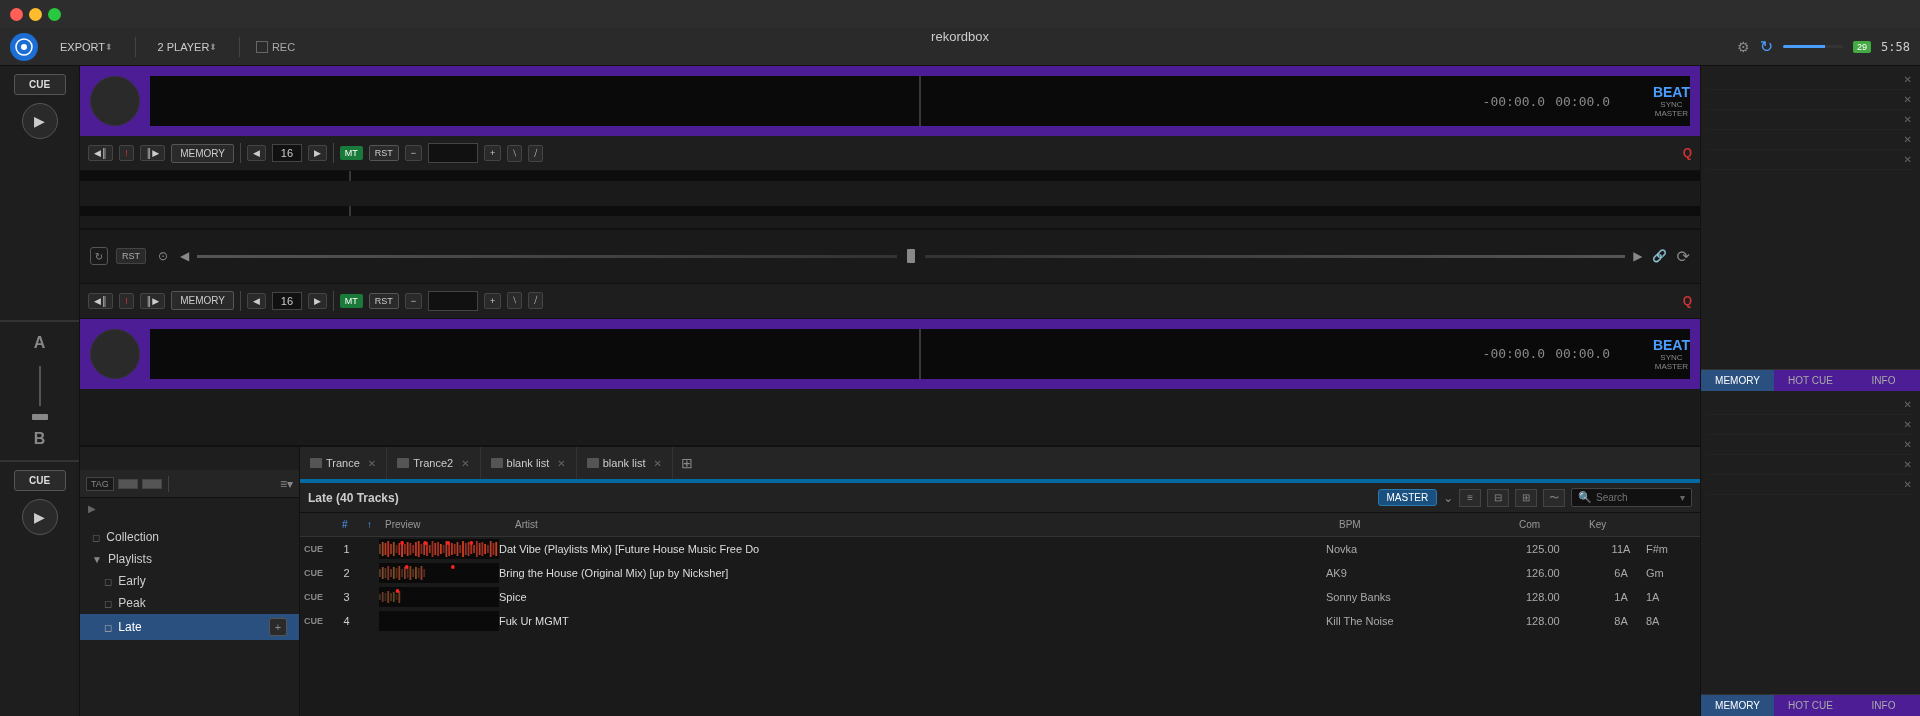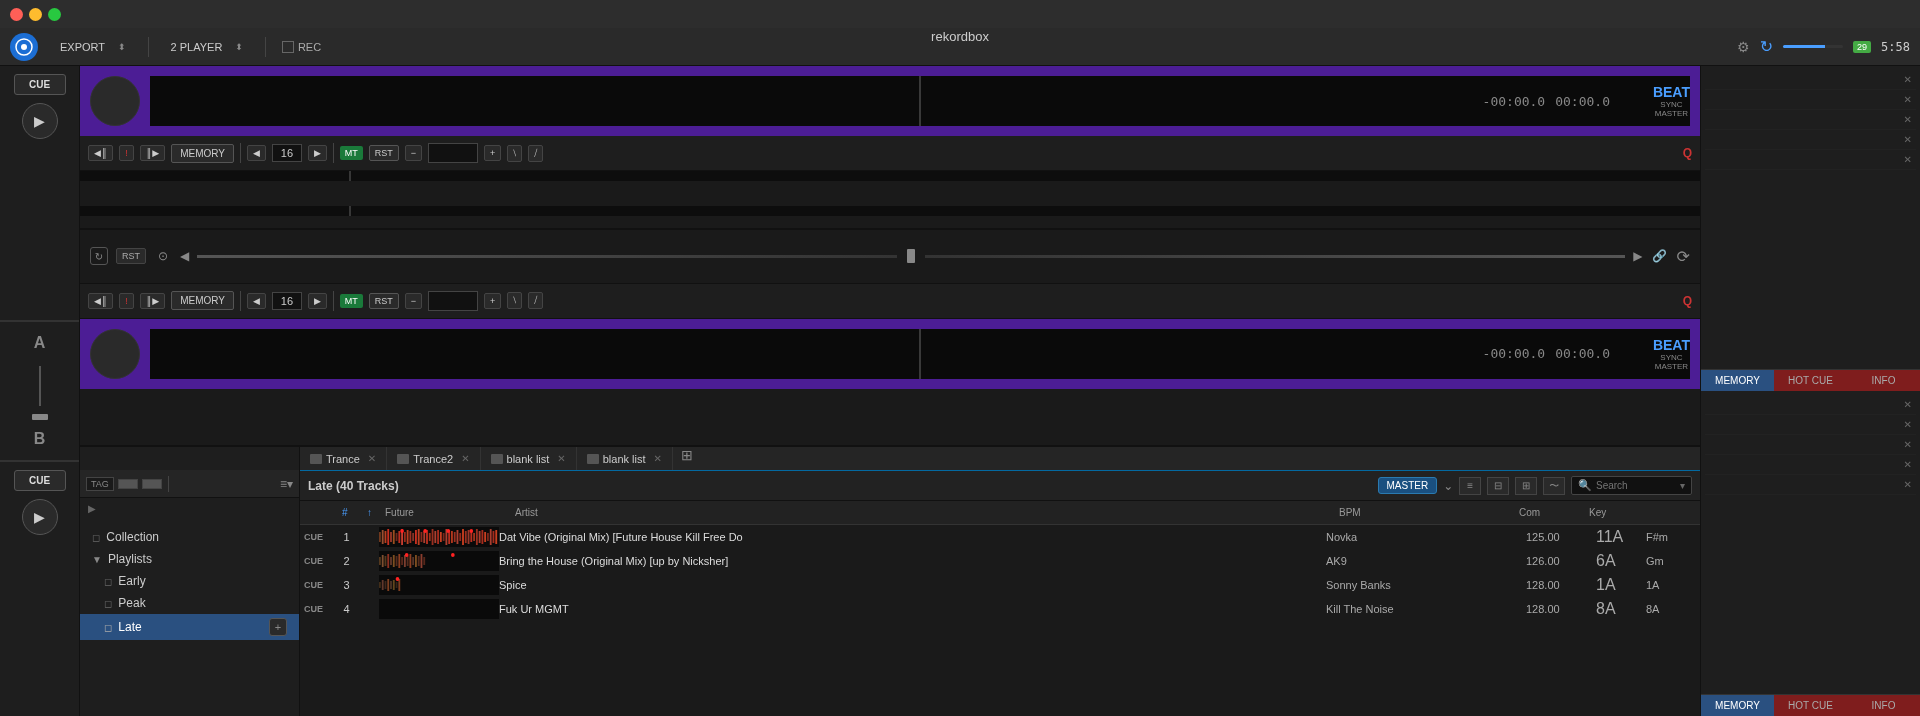--- a/index.html
+++ b/index.html
@@ -54,21 +54,21 @@
       border-radius: 50%;
       display: flex; align-items: center; justify-content: center;
       color: white; font-size: 10px; font-weight: bold;
     }
     .toolbar-btn {
       background: transparent;
       border: none;
       color: #ccc;
       font-size: 11px;
       cursor: pointer;
-      display: flex; align-items: center; gap: 13px;
+      display: flex; align-items: center; gap: 0;
       padding: 3px 6px;
     }
     .toolbar-sep { width: 1px; height: 20px; background: #444; }
     .toolbar-right {
       margin-left: auto;
       display: flex; align-items: center; gap: 10px;
     }
     .rec-btn {
       display: flex; align-items: center; gap: 4px;
       color: #aaa; font-size: 11px;
@@ -351,21 +351,21 @@
       cursor: pointer;
       border: none;
     }
 
     .cue-tab.active {
       background: #2a5080;
       color: #fff;
     }
 
     .cue-tab.inactive {
-      background: #7f1d1d;
+      background: #4c1d95;
       color: #aaa;
     }
 
     
     .bottom-area {
       display: flex;
       height: 270px;
       border-top: 1px solid #111;
     }
 
@@ -441,24 +441,25 @@
     }
 
     
     .library-main {
       flex: 1;
       display: flex;
       flex-direction: column;
     }
 
     .playlist-tabs {
-      height: 24px;
+      height: 36px;
       background: #252525;
       display: flex;
-      border-bottom: 1px solid #0369a1;
+      align-items: center;
+      border-bottom: 4px solid #0369a1;
       overflow: hidden;
     }
 
     .pl-tab {
       display: flex;
       align-items: center;
       gap: 4px;
       padding: 0 10px;
       height: 100%;
       border-right: 1px solid #333;
@@ -584,21 +585,21 @@
       height: 20px;
       background: #0a0a0a;
       position: relative;
       overflow: hidden;
     }
 
     .track-title { font-size: 11px; color: #ddd; overflow: hidden; text-overflow: ellipsis; white-space: nowrap; }
     .track-artist { font-size: 11px; color: #aaa; overflow: hidden; text-overflow: ellipsis; white-space: nowrap; }
     .track-bpm { font-size: 11px; color: #aaa; }
     .track-key { font-size: 11px; color: #aaa; }
-    .track-comment { font-size: 16px; color: #aaa; }
+    .track-comment { font-size: 11px; color: #aaa; text-align: center; }
 
     
     ::-webkit-scrollbar { width: 6px; height: 6px; }
     ::-webkit-scrollbar-track { background: #111; }
     ::-webkit-scrollbar-thumb { background: #444; border-radius: 3px; }
 
     .chevron { font-size: 9px; color: #888; }
 
     .volume-slider {
       width: 60px;
@@ -899,21 +900,21 @@
               <input class="search-input" placeholder="Search" style="">
               <span style="color:#666; font-size:10px;">▾</span>
             </div>
           </div>
         </div>
 
         <div style="display:grid; grid-template-columns:35px 25px 18px 130px 1fr 180px 70px 50px 60px; height:24px; background:#222; border-bottom:1px solid #333; align-items:center; padding:0 4px;">
           <span class="col-header"></span>
           <span class="col-header" style="color:#4a9eff;">#</span>
           <span class="col-header sort-arrow">↑</span>
-          <span class="col-header">Future</span>
+          <span class="col-header">Preview</span>
           <span class="col-header">Artist</span>
           <span class="col-header">BPM</span>
           <span class="col-header">Com</span>
           <span class="col-header">Key</span>
         </div>
 
         <div class="track-table">
 
           <div class="track-row">
             <span class="track-cue">CUE</span>
@@ -966,21 +967,21 @@
                 <rect x="120" y="2" width="2" height="16" fill="#bb4433" opacity="0.9"></rect>
                 <rect x="123" y="4" width="2" height="12" fill="#cc3322" opacity="0.8"></rect>
                 <rect x="126" y="3" width="2" height="14" fill="#dd4422" opacity="0.9"></rect>
 
                 <circle cx="25" cy="4" r="2" fill="#ff2222"></circle>
                 <circle cx="50" cy="4" r="2" fill="#ff2222"></circle>
                 <circle cx="75" cy="4" r="2" fill="#ff2222"></circle>
                 <circle cx="100" cy="4" r="2" fill="#ff2222"></circle>
               </svg>
             </div>
-            <span class="track-title">Dat Vibe (Original Mix) [Future House Kill Free Do</span>
+            <span class="track-title">Dat Vibe (Playlists Mix) [Future House Music Free Do</span>
             <span class="track-artist">Novka</span>
             <span class="track-bpm">125.00</span>
             <span class="track-comment">11A</span>
             <span class="track-key">F#m</span>
           </div>
 
           <div class="track-row">
             <span class="track-cue">CUE</span>
             <span class="track-num">2</span>
             <span></span>

